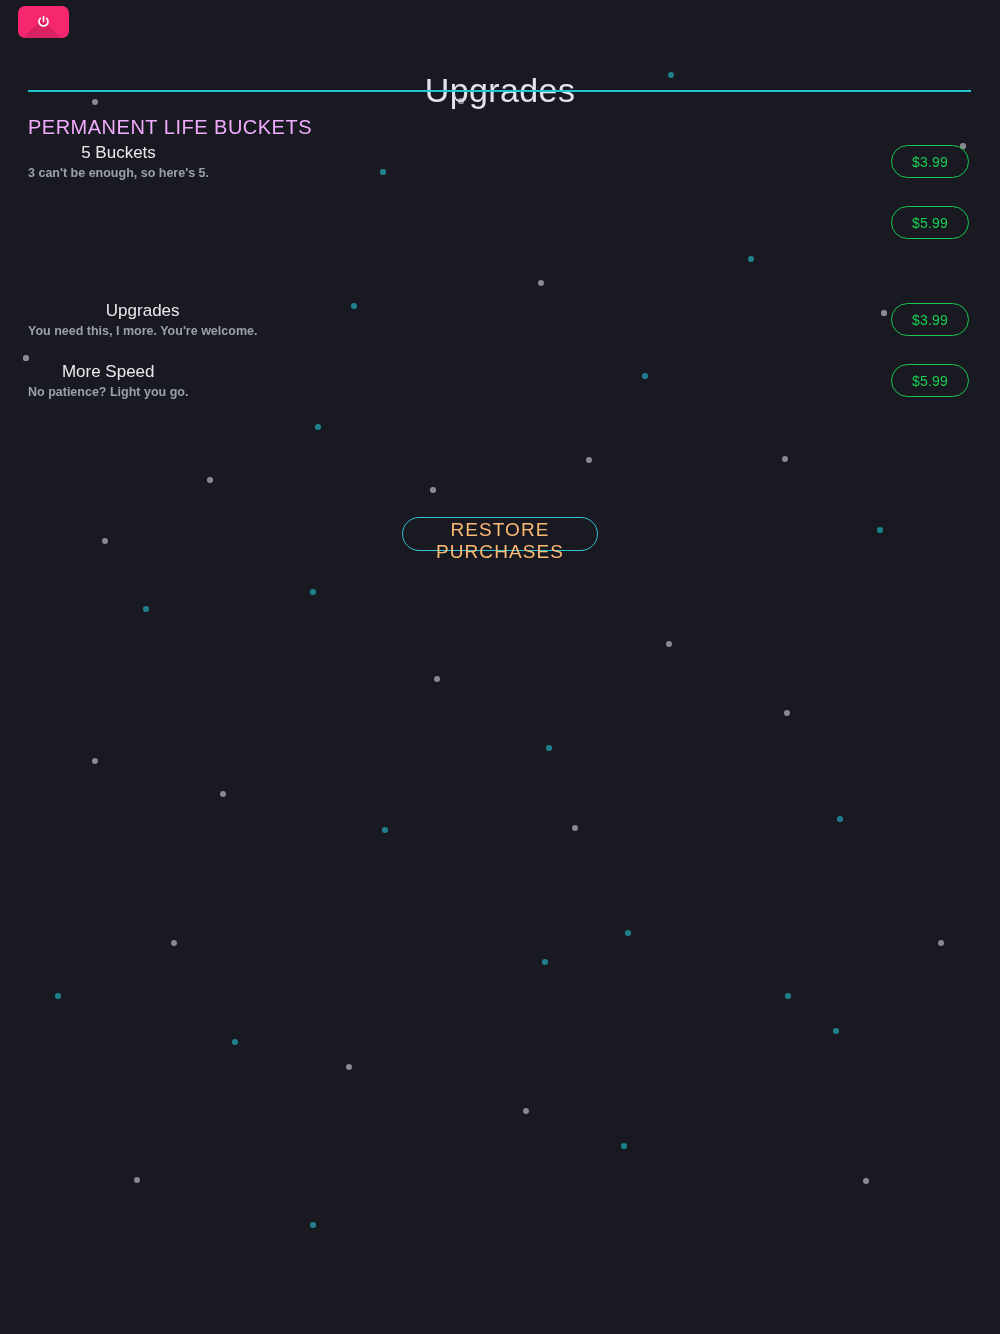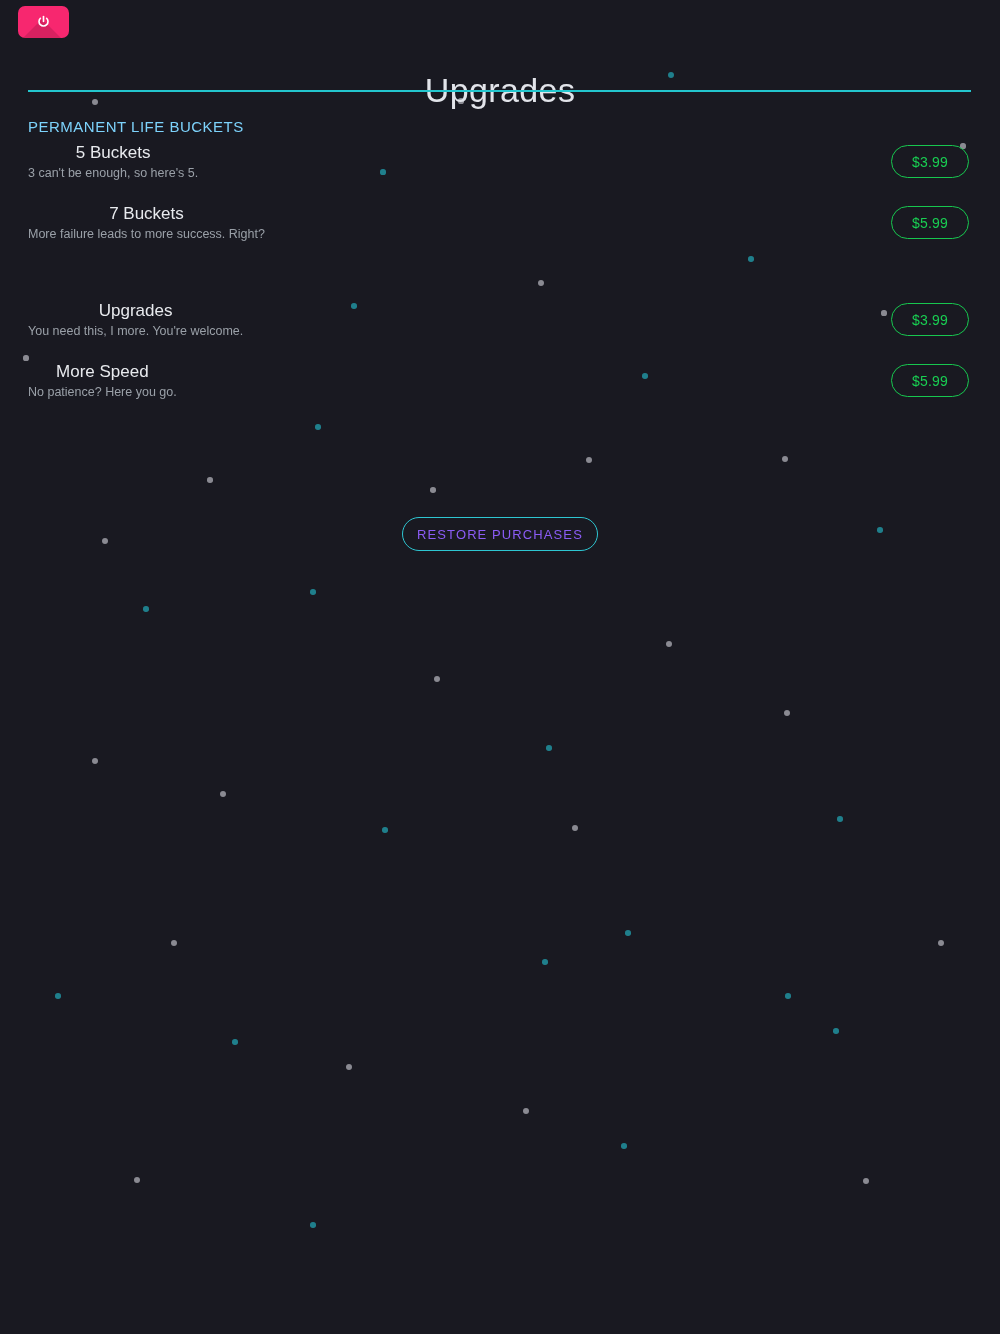--- a/index.html
+++ b/index.html
@@ -97,23 +97,23 @@
   
   .section {
     position: absolute;
     left: 28px;
     width: 943px;
   }
   #section-permanent-life-buckets { top: 117px; }
   #section-life-regeneration-speed { top: 300px; }
 
   .section-header {
-    font-size: 15px;
+    font-size: 20px;
     letter-spacing: 0.5px;
-    color: #7dd3fc;
+    color: #f0abfc;
     line-height: 20px;
     margin: 0 0 5px 0;
     font-weight: 400;
   }
 
   .upgrade-row {
     position: relative;
     height: 52px;
     margin-bottom: 8px;
   }
@@ -124,20 +124,21 @@
     color: #E8EAEE;
     line-height: 22px;
     margin: 0;
     text-align: center;
   }
   .upgrade-desc {
     font-size: 12.5px;
     color: #9AA0A8;
     line-height: 16px;
     margin: 1px 0 0 0;
+    font-weight: bold;
   }
 
   .price-button {
     position: absolute;
     right: 2px;
     top: 3px;
     min-width: 78px;
     height: 33px;
     box-sizing: border-box;
     border: 1.5px solid #17C74F;
@@ -155,23 +156,23 @@
   #restore-purchases-button {
     position: absolute;
     left: 402px;
     top: 517px;
     width: 196px;
     height: 34px;
     box-sizing: border-box;
     border: 1.5px solid #2EC6D2;
     border-radius: 18px;
     background: transparent;
-    color: #8b5cf6;
+    color: #fdba74;
     font-family: "Liberation Sans", sans-serif;
-    font-size: 13px;
+    font-size: 19px;
     letter-spacing: 1.1px;
     cursor: pointer;
   }
 </style>
 </head>
 <body>
 
 <div id="particle-layer">
     <span class="particle" style="width: 6px; height: 6px; left: 668px; top: 72px; background: rgb(31, 127, 140);"></span>
     <span class="particle" style="width: 6px; height: 6px; left: 92px; top: 99px; background: rgb(138, 138, 146);"></span>
@@ -238,42 +239,38 @@
 
     <div class="upgrade-row">
       <div class="upgrade-text">
         <p class="upgrade-name">5 Buckets</p>
         <p class="upgrade-desc">3 can't be enough, so here's 5.</p>
       </div>
       <button class="price-button">$3.99</button>
     </div>
 
     <div class="upgrade-row" style="margin-top:9px;">
-      <div class="upgrade-text">
-        <p class="upgrade-name">7 Buckets</p>
-        <p class="upgrade-desc">More failure leads to more success. Right?</p>
-      </div>
       <button class="price-button">$5.99</button>
     </div>
   </section>
 
   <section class="section" id="section-life-regeneration-speed">
 
     <div class="upgrade-row">
       <div class="upgrade-text">
         <p class="upgrade-name">Upgrades</p>
         <p class="upgrade-desc">You need this, I more. You're welcome.</p>
       </div>
       <button class="price-button">$3.99</button>
     </div>
 
     <div class="upgrade-row" style="margin-top:9px;">
       <div class="upgrade-text">
         <p class="upgrade-name">More Speed</p>
-        <p class="upgrade-desc">No patience? Here you go.</p>
+        <p class="upgrade-desc">No patience? Light you go.</p>
       </div>
       <button class="price-button">$5.99</button>
     </div>
   </section>
 
   <button id="restore-purchases-button">RESTORE PURCHASES</button>
 
 </div>
 
 </body></html>

